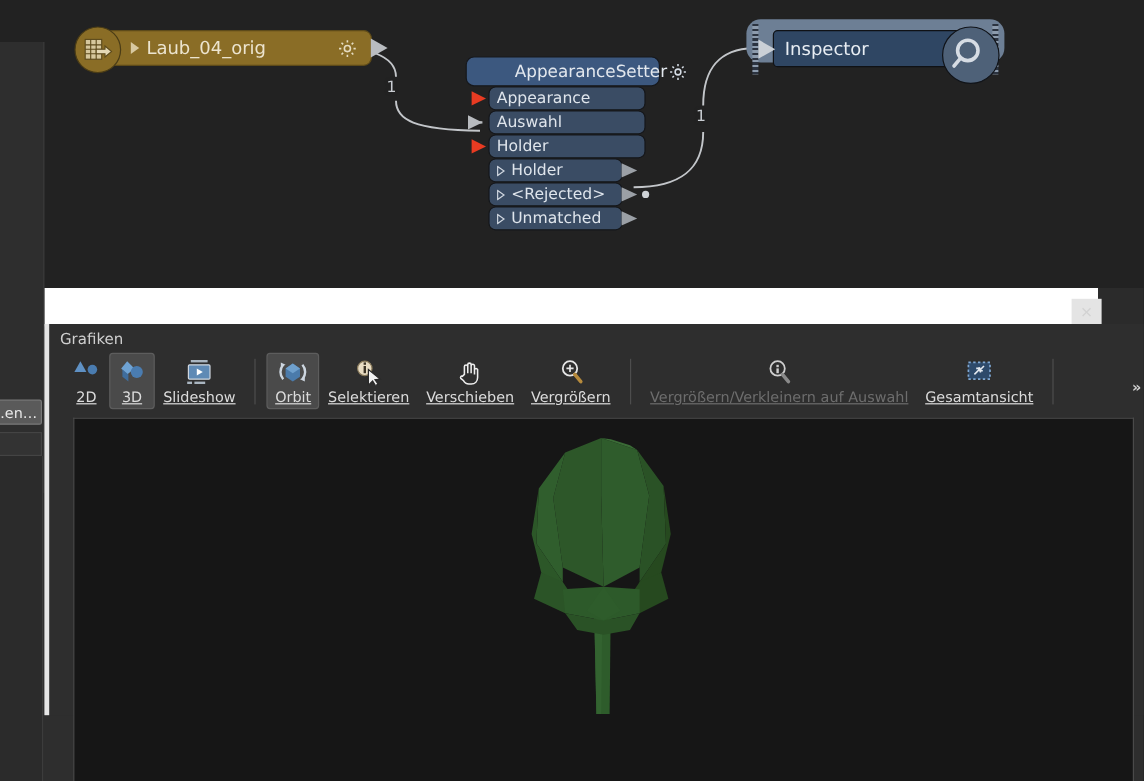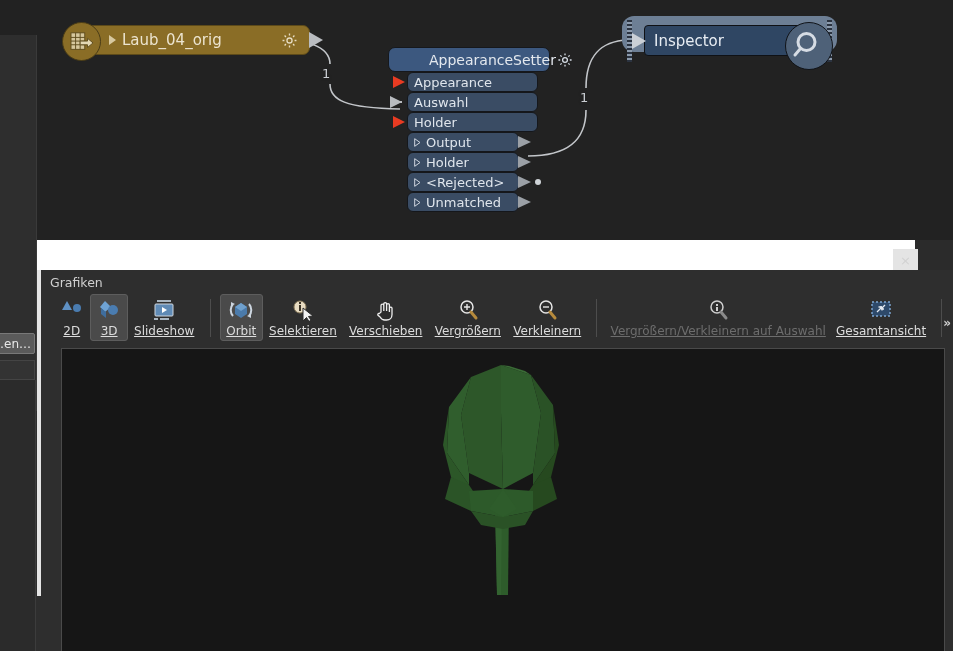--- a/index.html
+++ b/index.html
@@ -490,31 +490,20 @@
       </div>
     </div>
 
     <div class="port-row">
       <div class="port-in-arrow"></div>
       <div class="port-body">
         <span class="port-label">Holder</span>
       </div>
     </div>
 
-    <div class="port-row">
-      <div class="port-body out">
-        <span class="tri-hollow">
-          <svg width="7" height="9" viewBox="0 0 7 9">
-              <path d="M0.7 0.7 L6 4.5 L0.7 8.3 Z" fill="none" stroke="#cfd6df" stroke-width="1"></path>
-            </svg>
-        </span>
-        <span class="port-label">Output</span>
-      </div>
-      <div class="port-out-arrow"></div>
-    </div>
 
     <div class="port-row">
       <div class="port-body out">
         <span class="tri-hollow">
           <svg width="7" height="9" viewBox="0 0 7 9">
               <path d="M0.7 0.7 L6 4.5 L0.7 8.3 Z" fill="none" stroke="#cfd6df" stroke-width="1"></path>
             </svg>
         </span>
         <span class="port-label">Holder</span>
       </div>
@@ -672,30 +661,20 @@
       <span class="ticon">
         <svg width="24" height="22" viewBox="0 0 24 22">
           <circle cx="11" cy="8" r="6" fill="none" stroke="#e6e6e6" stroke-width="1.5"></circle>
           <path d="M11 5 v6 M8 8 h6" stroke="#e6e6e6" stroke-width="1.4"></path>
           <line x1="15" y1="13" x2="20" y2="19" stroke="#b68a3c" stroke-width="3" stroke-linecap="round"></line>
         </svg>
       </span>
       <span class="tlabel">Vergrößern</span>
     </div>
 
-    <div class="tool">
-      <span class="ticon">
-        <svg width="24" height="22" viewBox="0 0 24 22">
-          <circle cx="11" cy="8" r="6" fill="none" stroke="#e6e6e6" stroke-width="1.5"></circle>
-          <path d="M8 8 h6" stroke="#e6e6e6" stroke-width="1.4"></path>
-          <line x1="15" y1="13" x2="20" y2="19" stroke="#b68a3c" stroke-width="3" stroke-linecap="round"></line>
-        </svg>
-      </span>
-      <span class="tlabel">Verkleinern</span>
-    </div>
 
     <div class="tool-sep"></div>
 
     <div class="tool disabled">
       <span class="ticon">
         <svg width="24" height="22" viewBox="0 0 24 22">
           <circle cx="11" cy="8" r="6" fill="none" stroke="#cfcfcf" stroke-width="1.5"></circle>
           <rect x="10" y="5" width="2" height="2" fill="#cfcfcf"></rect>
           <rect x="10" y="8" width="2" height="4" fill="#cfcfcf"></rect>
           <line x1="15" y1="13" x2="20" y2="19" stroke="#8a8a8a" stroke-width="3" stroke-linecap="round"></line>

